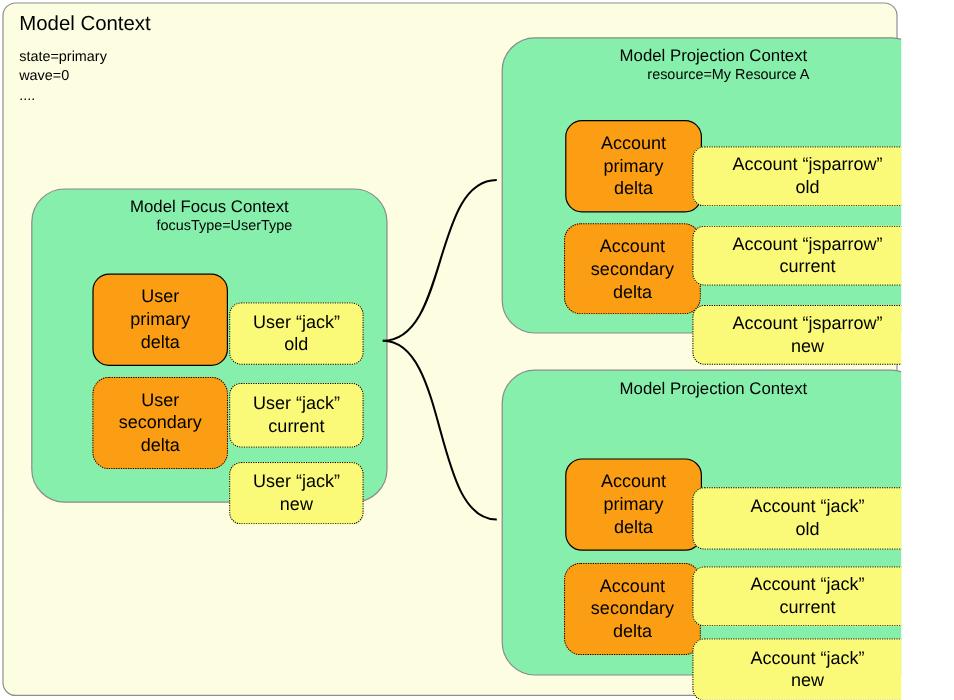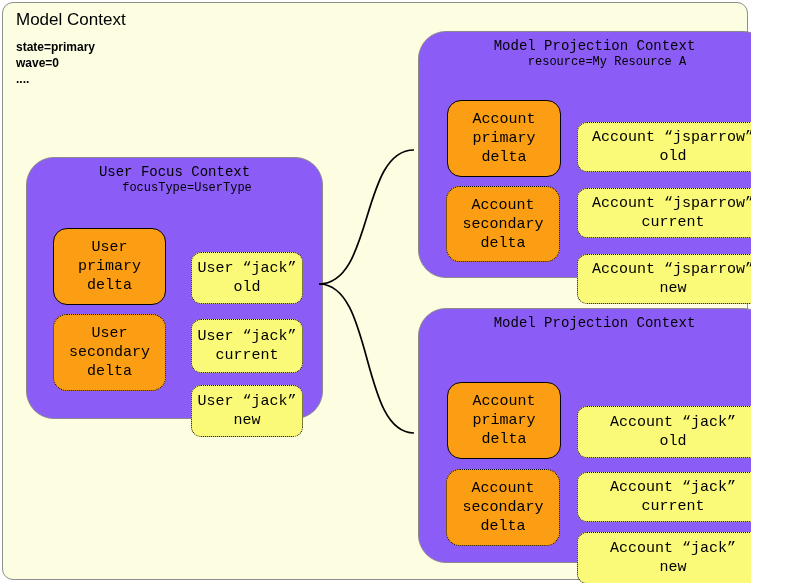--- a/index.html
+++ b/index.html
@@ -28,34 +28,32 @@
     font-size: 17px;
     line-height: 22px;
     white-space: nowrap;
   }
   .outer-meta {
     position: absolute;
     left: 13px; top: 36px;
     font-size: 12px;
     line-height: 16px;
     white-space: pre-line;
-    font-weight: bold;
   }
   .connectors {
     position: absolute;
     left: 0; top: 0;
     width: 795px; height: 583px;
     pointer-events: none;
   }
   .ctx-box {
     position: absolute;
-    background: #8b5cf6;
+    background: #86efac;
     border: 1.3px solid #8A8A8A;
     border-radius: 28px;
-    font-family: Liberation Mono, monospace;
   }
   .ctx-focus { left: 23px; top: 154px; width: 295px; height: 260px; }
   .ctx-proj-a { left: 415px; top: 28px;  width: 351px; height: 245px; }
   .ctx-proj-b { left: 415px; top: 305px; width: 351px; height: 253px; }
   .ctx-title {
     position: absolute;
     left: 0; right: 0; top: 6px;
     text-align: center;
     font-size: 14px;
     line-height: 17px;
@@ -74,20 +72,21 @@
     align-items: center;
     justify-content: center;
     text-align: center;
     font-size: 15px;
     line-height: 19px;
     white-space: pre-line;
   }
   .delta-node {
     background: #FB9E13;
     border-radius: 14px;
+    margin-left: 24px;
   }
   .delta-primary { border: 1.6px solid #000000; }
   .delta-secondary { border: 1.6px dotted #000000; }
   .item-node {
     background: #FAFA78;
     border: 1.4px dotted #000000;
     border-radius: 10px;
     margin-top: 35px;
   }
   
@@ -114,21 +113,21 @@
 
 <div class="canvas">
   <div class="outer-box">
 
     <div class="outer-title">Model Context</div>
     <div class="outer-meta">state=primary
 wave=0
 ....</div>
 
     <div class="ctx-box ctx-focus">
-      <div class="ctx-title">User Focus Context</div>
+      <div class="ctx-title">Model Focus Context</div>
       <div class="ctx-subtitle">focusType=UserType</div>
       <div class="node delta-node delta-primary pos-delta-1">User
 primary
 delta</div>
       <div class="node delta-node delta-secondary pos-delta-2">User
 secondary
 delta</div>
       <div class="node item-node pos-item-1">User “jack”
 old</div>
       <div class="node item-node pos-item-2">User “jack”

